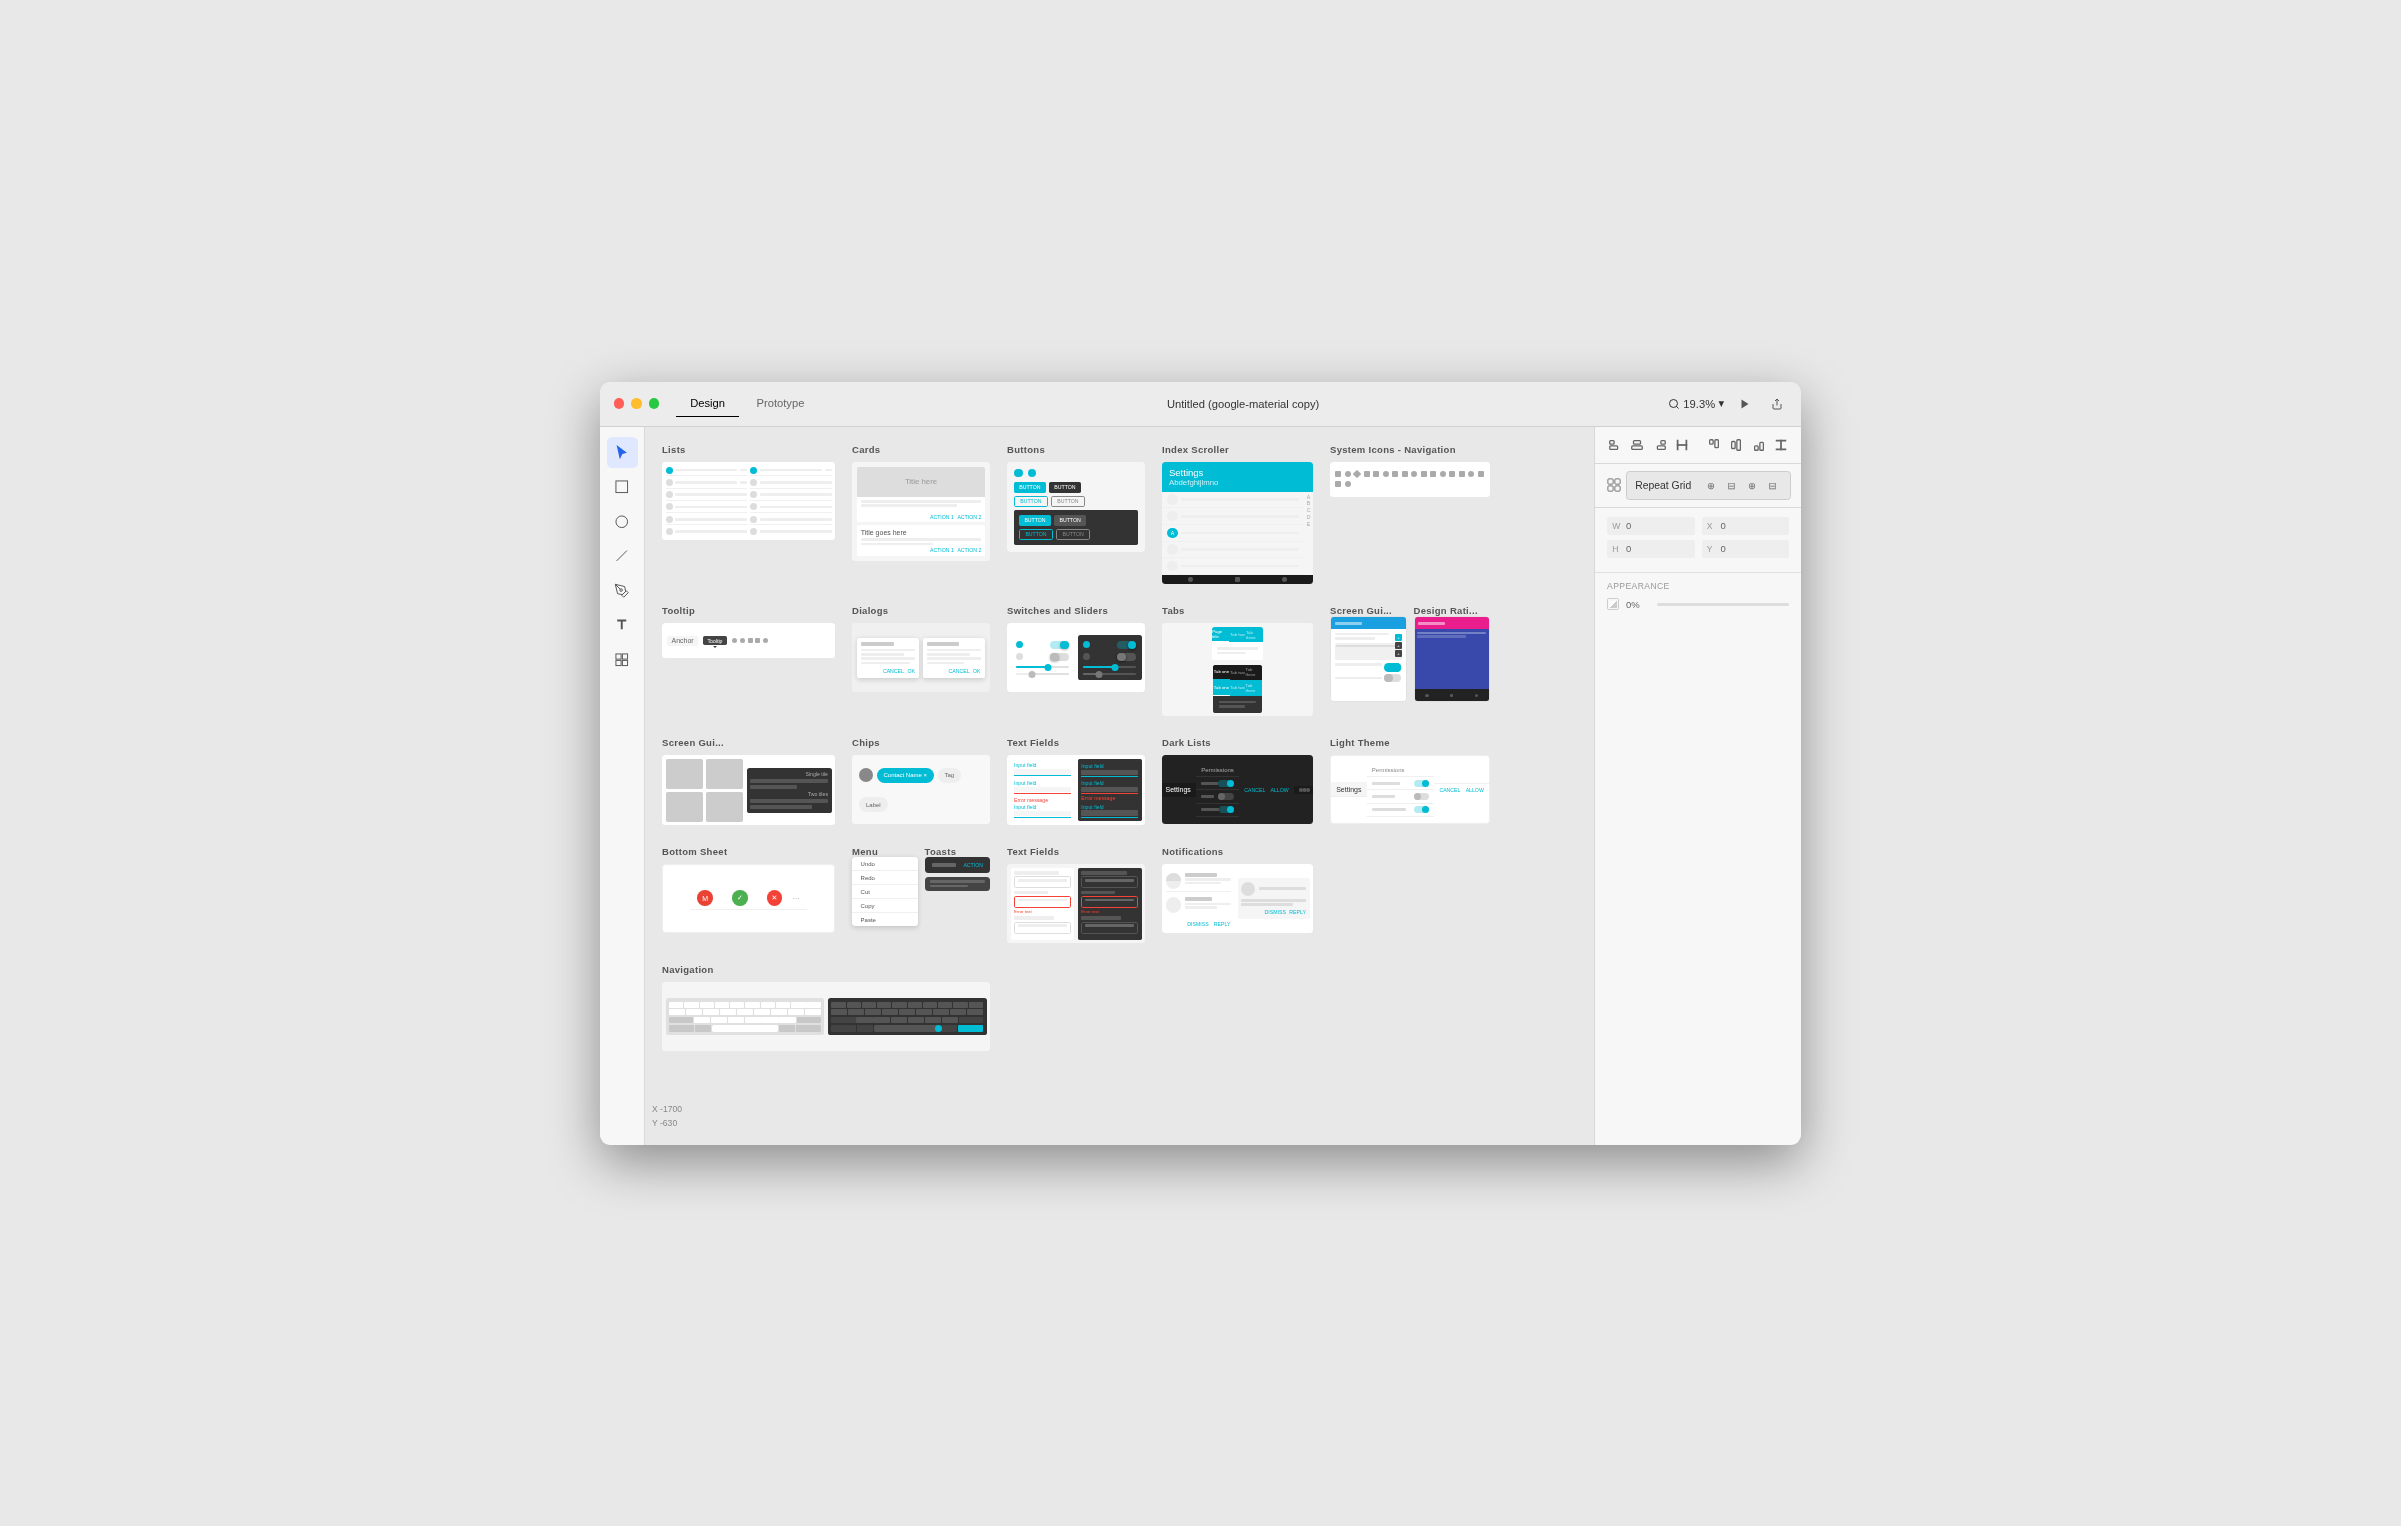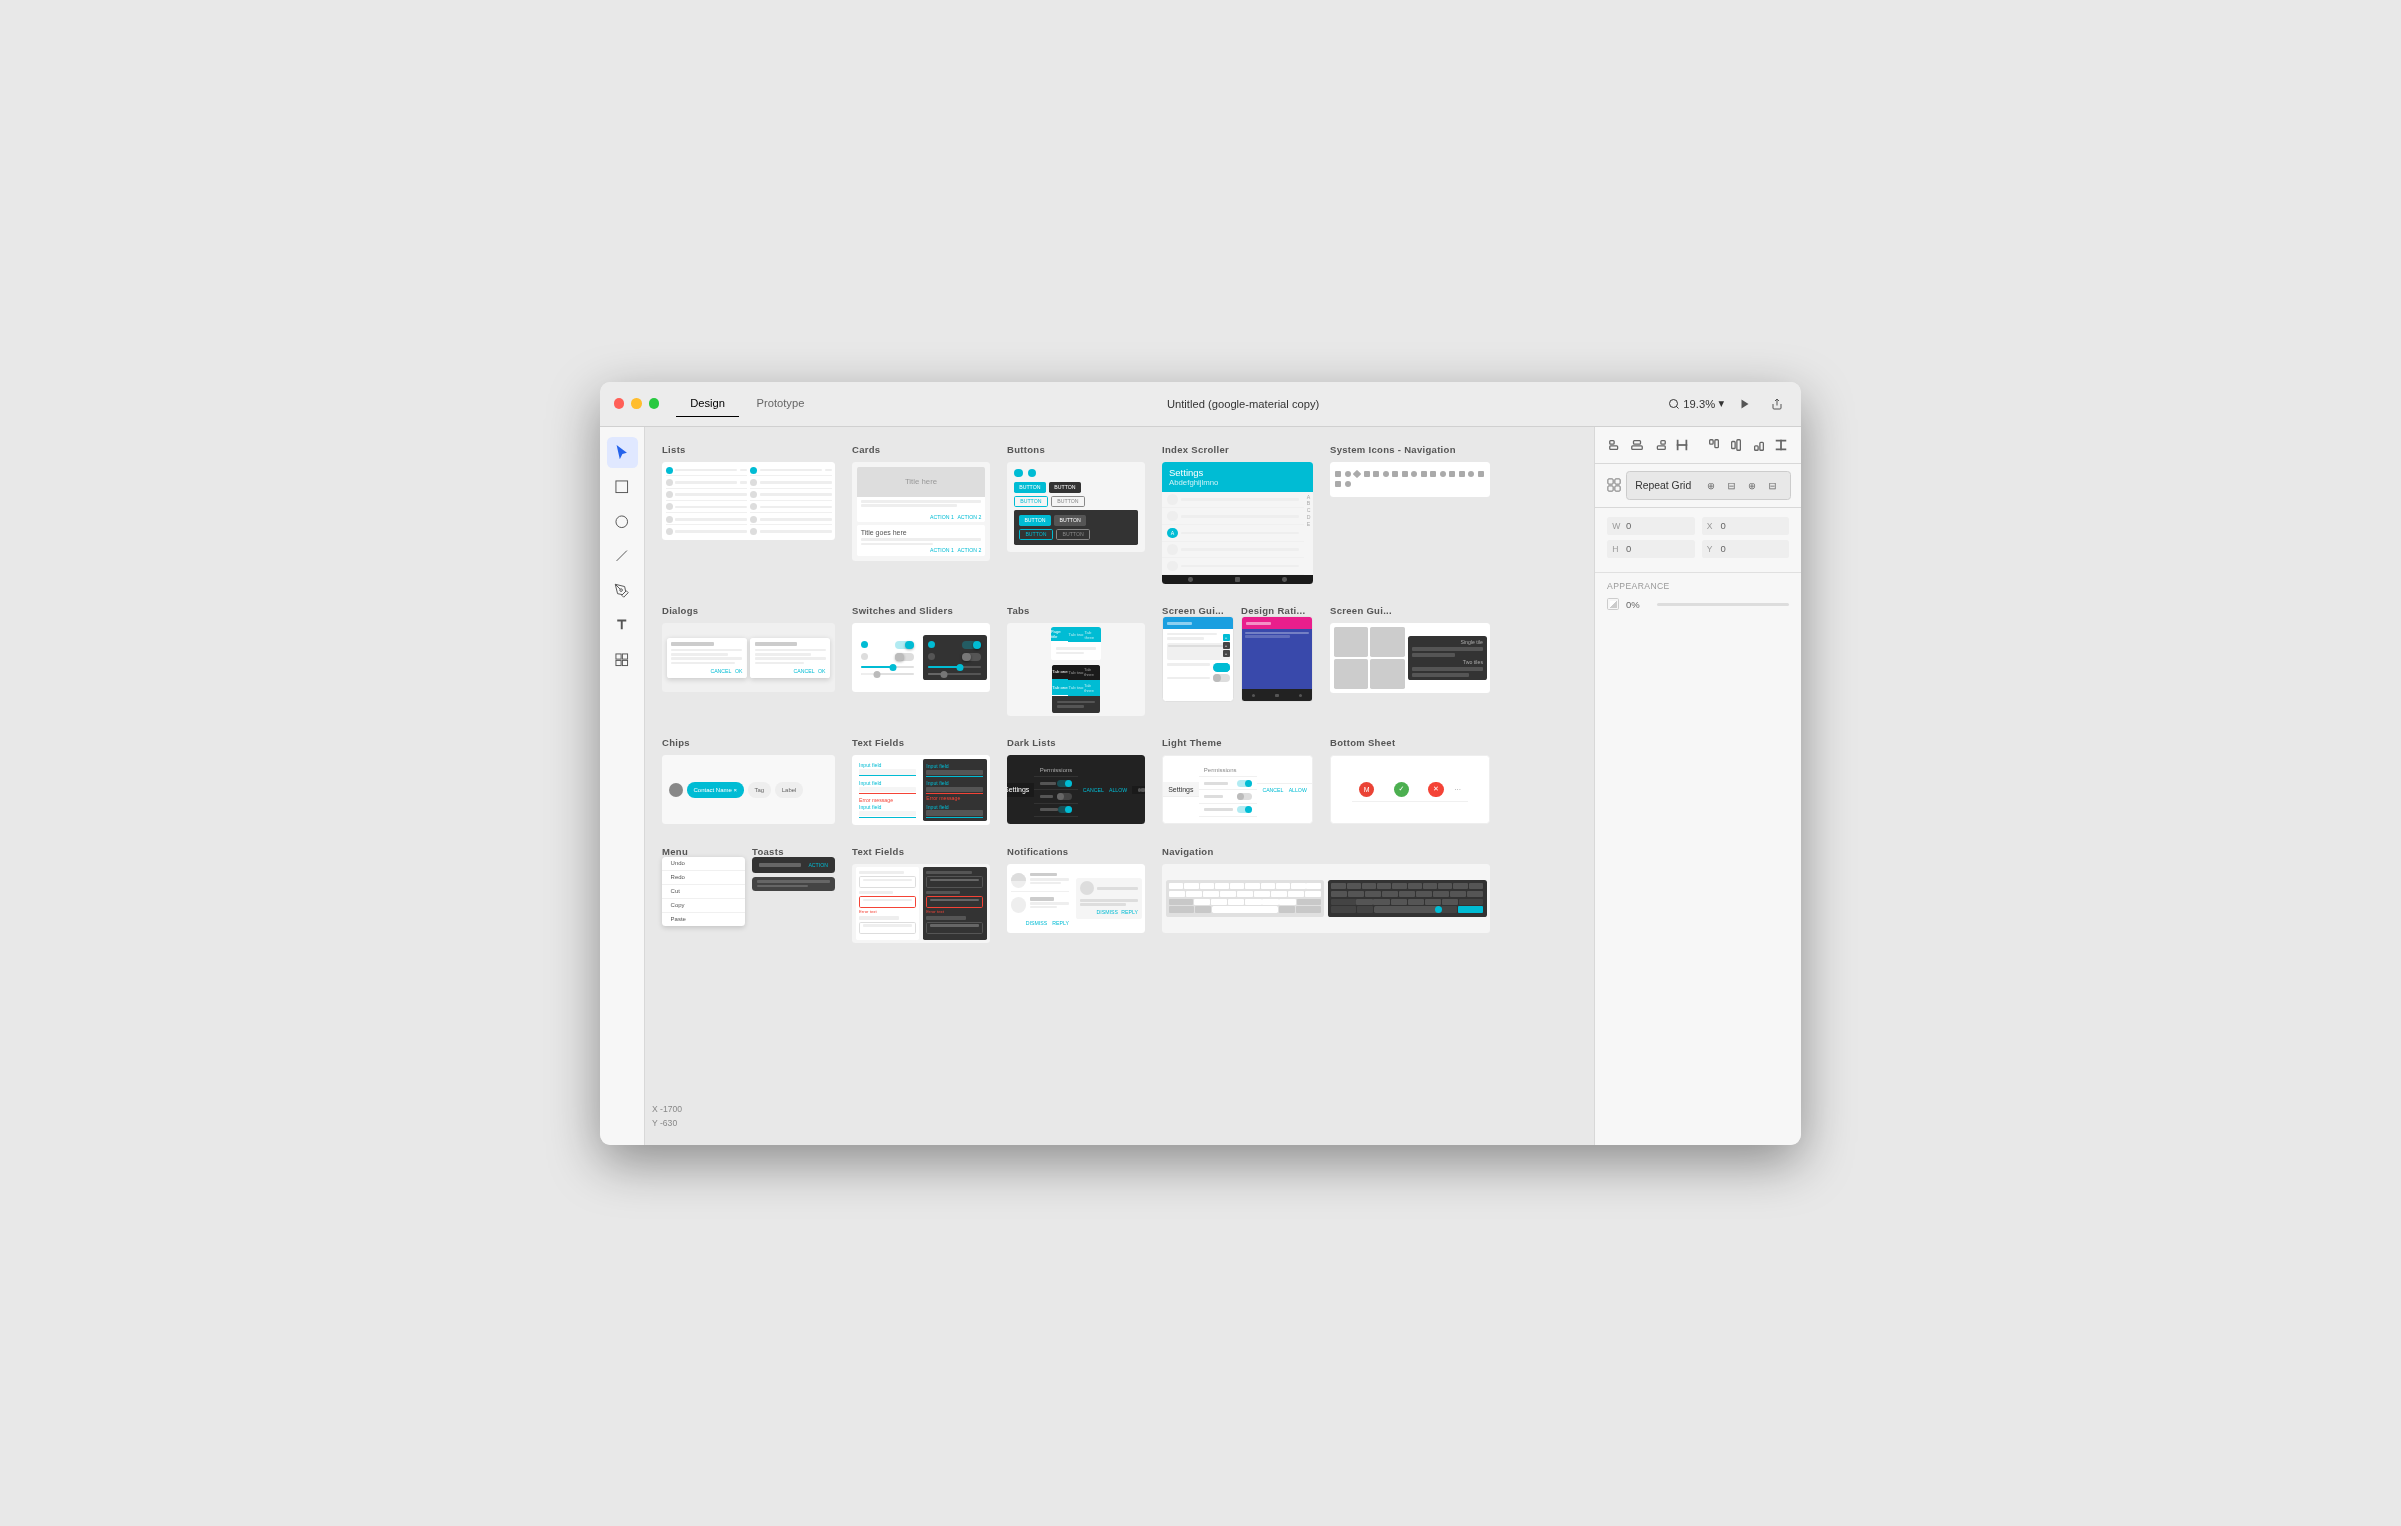--- a/index.html
+++ b/index.html
@@ -457,20 +457,39 @@
                 <div style="width:6px;height:6px;background:#aaa;border-radius:0.9px;"></div>
                 <div style="width:6px;height:6px;background:#aaa;border-radius:0.9px;"></div>
                 <div style="width:6px;height:6px;background:#aaa;border-radius:50%;"></div>
                 <div style="width:6px;height:6px;background:#aaa;border-radius:0.9px;"></div>
                 <div style="width:6px;height:6px;background:#aaa;border-radius:0.9px;"></div>
                 <div style="width:6px;height:6px;background:#aaa;border-radius:50%;"></div>
               </div>
             </div>
           </div>
 
+          <div class="component-section">
+            <div class="section-title">Tooltip</div>
+            <div class="component-preview" style="padding:5.2px; min-height:35px;">
+              <div style="display:flex; align-items:center; gap:5.2px; width:100%; flex-wrap:wrap;">
+                <div style="font-size:7px; color:#666; background:#f5f5f5; padding:1.7px 4.3px; border-radius:1.7px;">Anchor</div>
+                <div style="background:#444; color:white; font-size:5.2px; padding:1.7px 4.3px; border-radius:1.7px; position:relative;">
+                  Tooltip
+                  <div style="position:absolute; bottom:-2.6px; left:50%; transform:translateX(-50%); width:0;height:0;border-left:2.6px solid transparent;border-right:2.6px solid transparent;border-top:2.6px solid #444;"></div>
+                </div>
+                <div style="display:flex; gap:2.6px; align-items:center;">
+                  <div style="width:5.2px;height:5.2px;background:#aaa;border-radius:50%;"></div>
+                  <div style="width:5.2px;height:5.2px;background:#aaa;border-radius:50%;"></div>
+                  <div style="width:5.2px;height:5.2px;background:#aaa;border-radius:0.9px;"></div>
+                  <div style="width:5.2px;height:5.2px;background:#aaa;border-radius:0.9px;"></div>
+                  <div style="width:5.2px;height:5.2px;background:#aaa;border-radius:50%;"></div>
+                </div>
+              </div>
+            </div>
+          </div>
 
           <div class="component-section">
             <div class="section-title">Dialogs</div>
             <div class="component-preview" style="background:#f0f0f0; padding:5.2px; display:flex; gap:3.5px;">
               <div style="flex:1; background:#fff; border-radius:2.6px; padding:4.3px; box-shadow:0 1.7px 5.2px rgba(0,0,0,0.15);">
                 <div style="height:4.3px; background:#ccc; margin-bottom:2.6px; border-radius:0.9px; width:60%;"></div>
                 <div style="height:2.6px; background:#eee; margin-bottom:1.7px; border-radius:0.9px;"></div>
                 <div style="height:2.6px; background:#eee; margin-bottom:1.7px; border-radius:0.9px; width:80%;"></div>
                 <div style="height:2.6px; background:#eee; margin-bottom:1.7px; border-radius:0.9px;"></div>
                 <div style="height:2.6px; background:#eee; margin-bottom:3.5px; border-radius:0.9px; width:90%;"></div>

